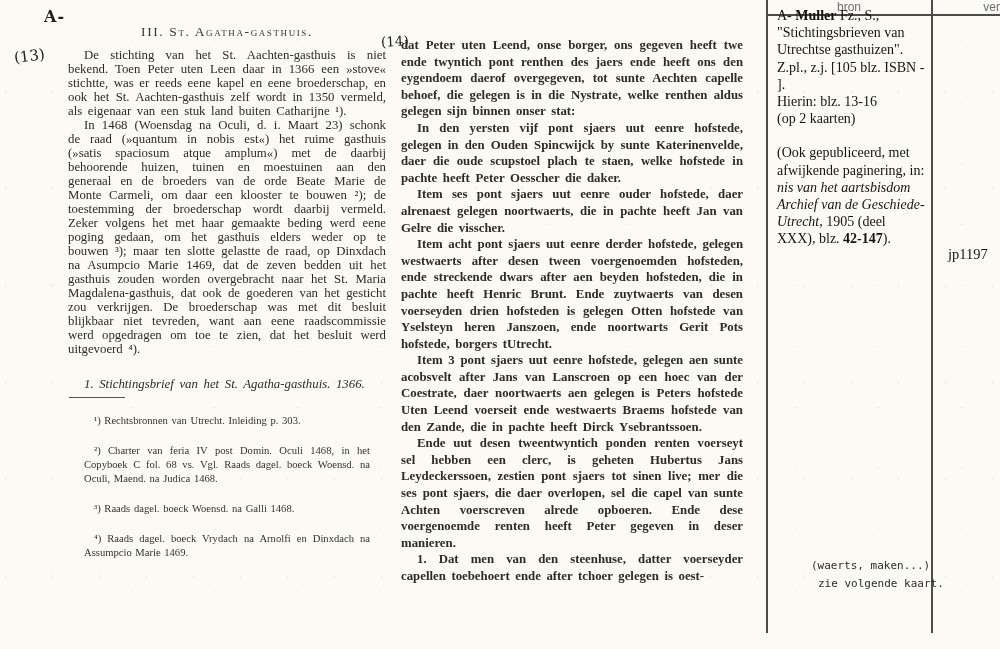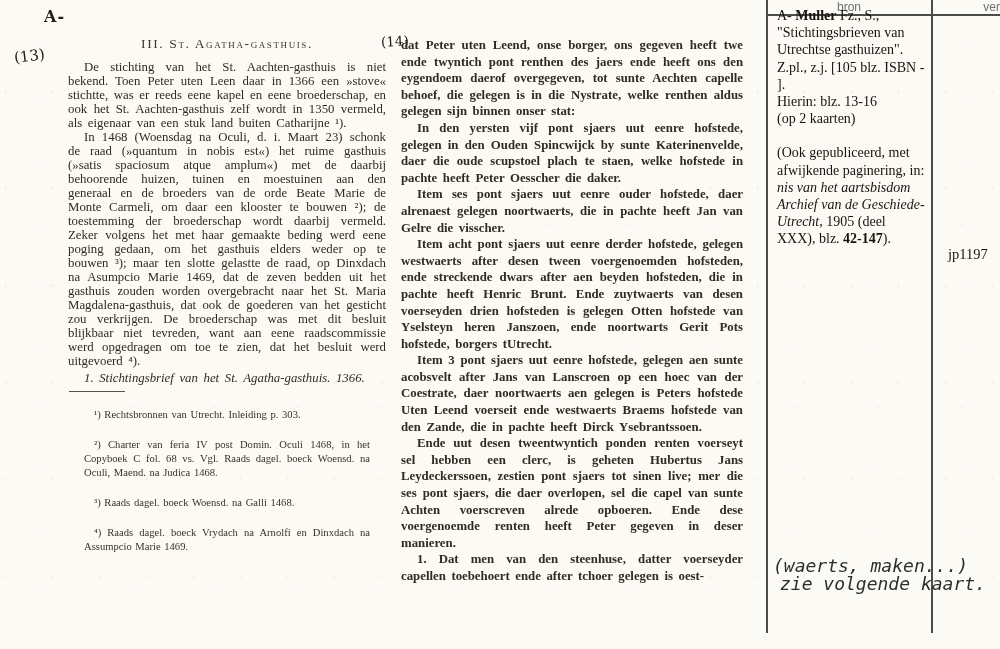--- a/index.html
+++ b/index.html
@@ -15,29 +15,29 @@
     background-size: 83px 61px, 47px 97px;
     background-position: 7px 11px, 29px 43px;
   }
 
   
   .col-left { position:absolute; left:68px; top:24px; width:318px; }
   .col-mid  { position:absolute; left:401px; top:37px; width:342px; }
 
   .heading {
     text-align:center; font-variant:small-caps; letter-spacing:1.6px;
-    font-size:13.5px; margin:12px 0 8px 0; color:#3c372f;
+    font-size:13.5px; margin:0 0 8px 0; color:#3c372f;
   }
   .bodytext {
     font-size:12.8px; line-height:14px; text-align:justify;
     word-spacing:2.4px; margin:0; color:#2f2b25;
   }
   .col-mid .bodytext { line-height:16.6px;font-weight:bold; }
   .indent { text-indent:16px; }
-  .section-title { font-style:italic; margin-top:3px; }
+  .section-title { font-style:italic; margin-top:21px; }
   .fn-sep { width:56px; border-top:1px solid #57524a; margin:6px 0 4px 1px; }
   .footnote {
     font-size:10.6px; line-height:14px; text-align:justify;
     text-indent:10px; margin:16px; word-spacing:1px; color:#36322b;
   }
 
   
   .hw { position:absolute; font-family:"DejaVu Serif", serif; color:#232019; }
   .mark-a  { left:44px;  top:7px;  font-size:16px; font-weight:bold; letter-spacing:1px; }
   .mark-13 { left:14px;  top:47px; font-size:15px; transform:rotate(-7deg); }
@@ -64,23 +64,23 @@
   .bron-entry .gap { height:17px; }
   .b { font-weight:bold; }
   .i { font-style:italic; }
 
   .verwerkt-code {
     position:absolute; left:948px; top:246px;
     font-size:14.5px; color:#17130e;text-align:center;
   }
 
   .typed-note {
-    position:absolute; left:773px; top:557px;
+    position:absolute; left:811px; top:557px;
     font-family:"DejaVu Sans Mono", monospace;
-    font-size:18px; line-height:17.5px; color:#2d2d2d;font-style:italic;
+    font-size:11px; line-height:17.5px; color:#2d2d2d;
   }
   .typed-note .line2 { padding-left:7px;text-align:center; }
 </style>
 </head>
 <body>
 
 <div class="page">
 
   <div class="hw mark-a">A-</div>
   <div class="hw mark-13">(13)</div>

